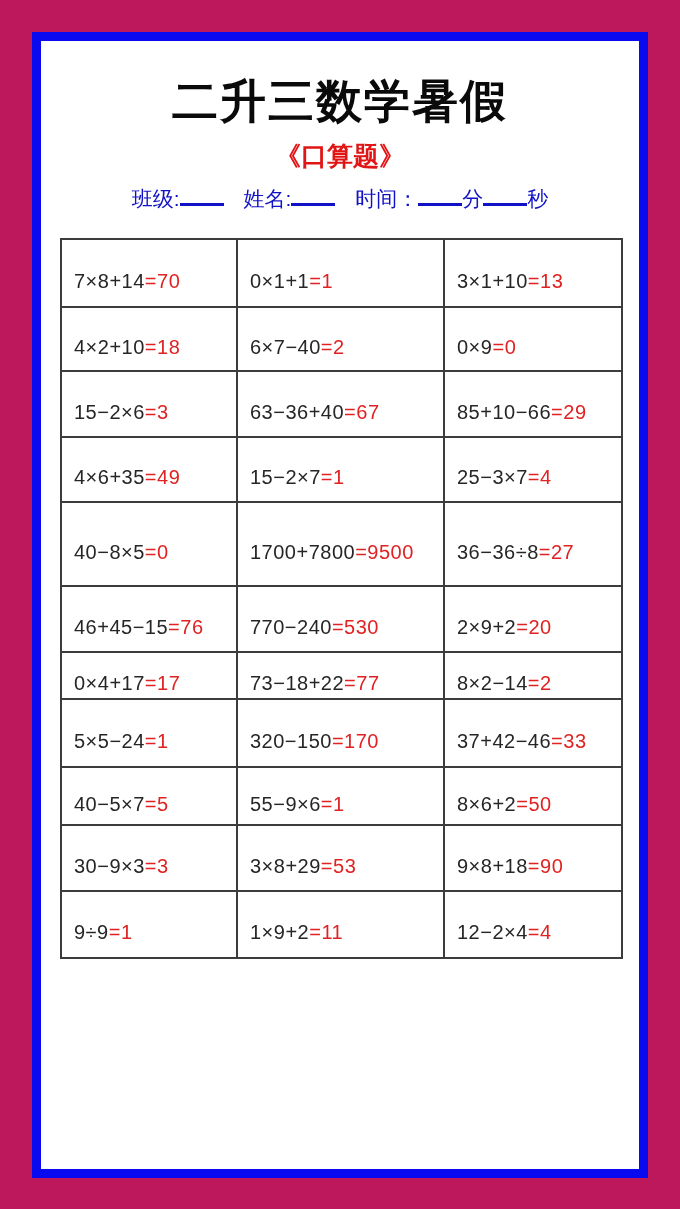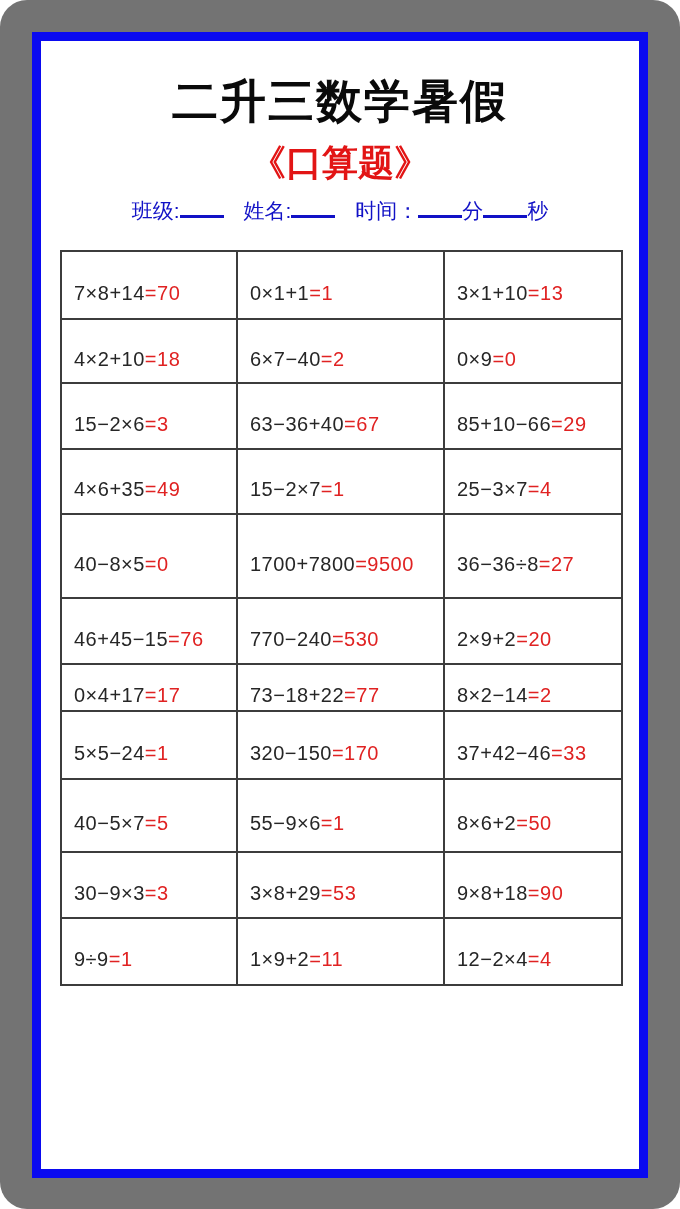--- a/index.html
+++ b/index.html
@@ -5,23 +5,22 @@
   html, body {
     margin: 0;
     padding: 0;
     background: #ffffff;
     font-family: "Liberation Sans", "DejaVu Sans", sans-serif;
   }
   .page {
     position: relative;
     width: 680px;
     height: 1209px;
-    background: #737373;
+    background: #be185d;
     overflow: hidden;
-    border-radius: 27px;
   }
   .frame {
     position: absolute;
     left: 32px;
     top: 32px;
     width: 598px;
     height: 1128px;
     border: 9px solid #0a0af0;
     background: #ffffff;
   }
@@ -30,21 +29,21 @@
     text-align: center;
     font-size: 46px;
     line-height: 1.15;
     font-weight: 900;
     letter-spacing: 2px;
     color: #0a0a0a;
   }
   .subtitle {
     margin-top: 13px;
     text-align: center;
-    font-size: 36px;
+    font-size: 26px;
     line-height: 1.2;
     font-weight: 900;
     color: #e21515;
   }
   .info {
     margin-top: 13px;
     text-align: center;
     font-size: 21px;
     font-weight: normal;
     color: #1111c6;
@@ -132,21 +131,21 @@
         <tr style="height:47px">
           <td><span>0×4+17</span><span class="ans"><span>=</span><span>17</span></span></td>
           <td><span>73−18+22</span><span class="ans"><span>=</span><span>77</span></span></td>
           <td><span>8×2−14</span><span class="ans"><span>=</span><span>2</span></span></td>
         </tr>
         <tr style="height:68px">
           <td><span>5×5−24</span><span class="ans"><span>=</span><span>1</span></span></td>
           <td><span>320−150</span><span class="ans"><span>=</span><span>170</span></span></td>
           <td><span>37+42−46</span><span class="ans"><span>=</span><span>33</span></span></td>
         </tr>
-        <tr style="height:73px">
+        <tr style="height:58px">
           <td><span>40−5×7</span><span class="ans"><span>=</span><span>5</span></span></td>
           <td><span>55−9×6</span><span class="ans"><span>=</span><span>1</span></span></td>
           <td><span>8×6+2</span><span class="ans"><span>=</span><span>50</span></span></td>
         </tr>
         <tr style="height:66px">
           <td><span>30−9×3</span><span class="ans"><span>=</span><span>3</span></span></td>
           <td><span>3×8+29</span><span class="ans"><span>=</span><span>53</span></span></td>
           <td><span>9×8+18</span><span class="ans"><span>=</span><span>90</span></span></td>
         </tr>
         <tr style="height:67px">

